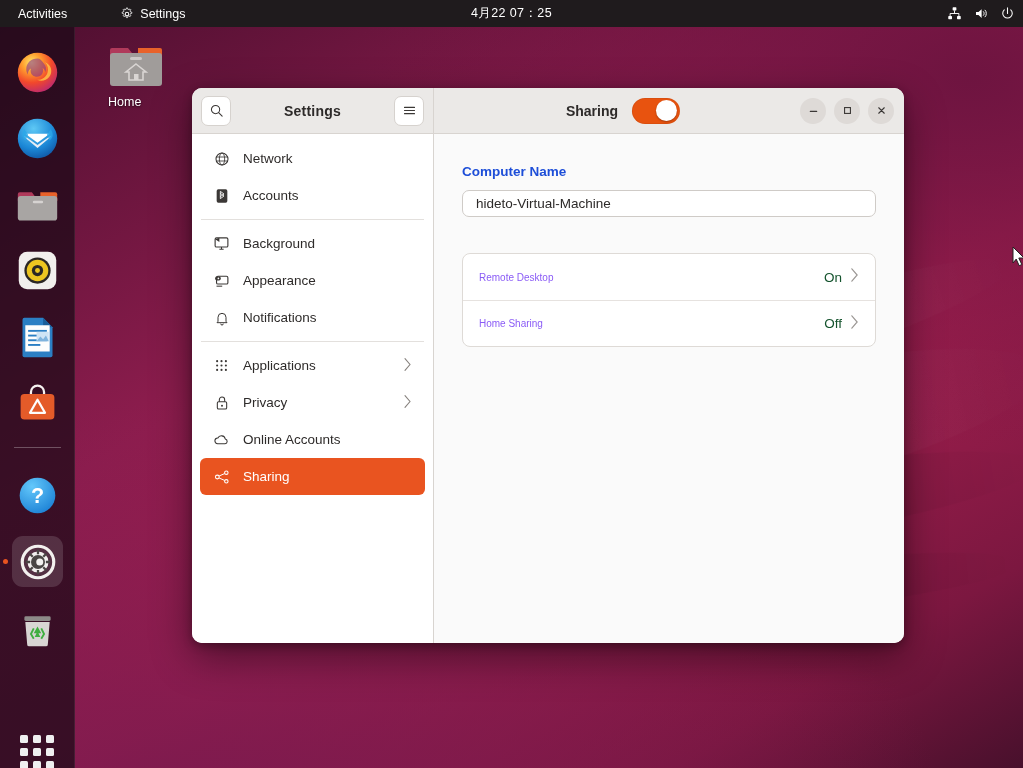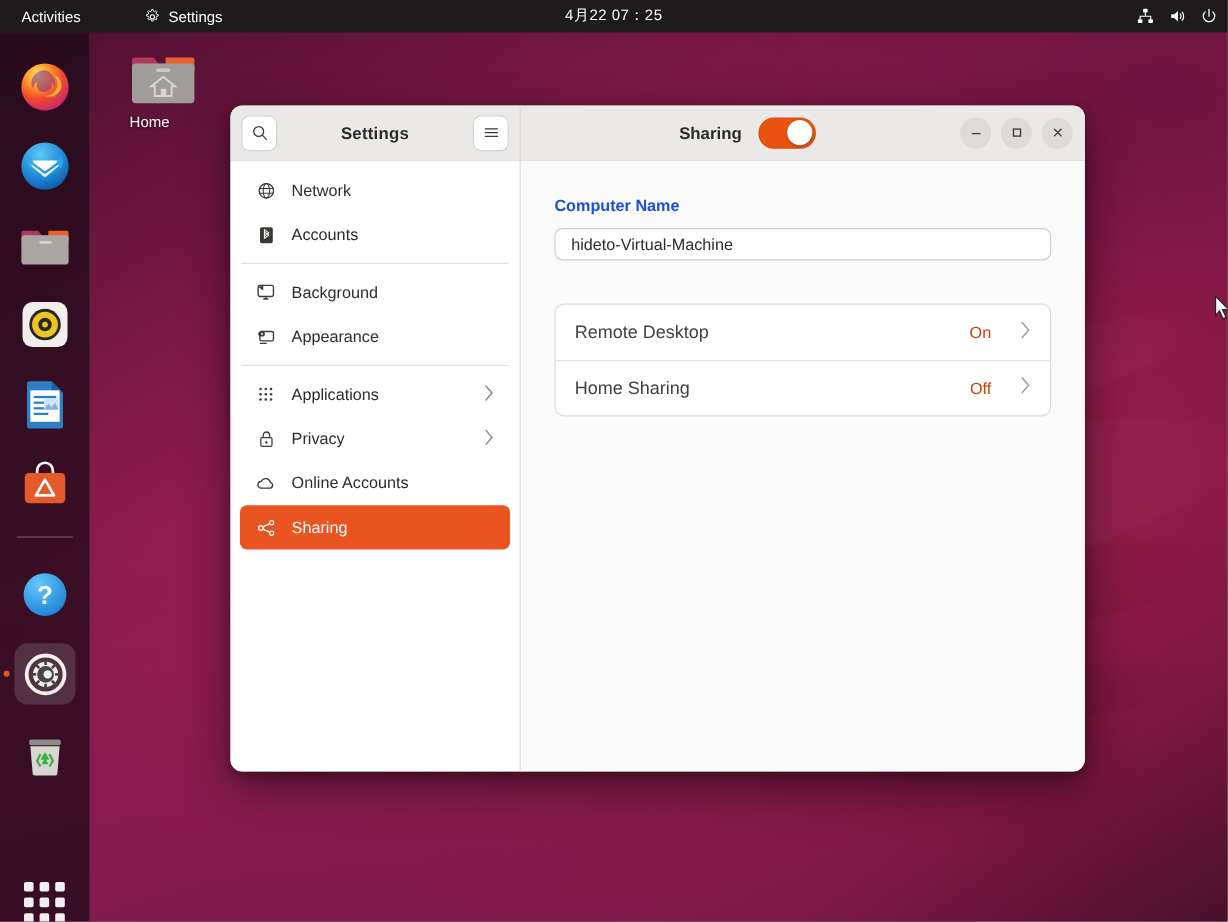--- a/index.html
+++ b/index.html
@@ -225,24 +225,24 @@
     margin-top: 36px;
     border: 1px solid #dedad6; border-radius: 8px;
     background: #ffffff; overflow: hidden;
   }
   .list-row {
     height: 46px; display: flex; align-items: center;
     padding: 0 16px; cursor: pointer;
   }
   .list-row + .list-row { border-top: 1px solid #e6e2df; }
   .list-row .lr-label {
-    flex: 1; font-size: 15px; color: #404040;
+    flex: 1; font-size: 10px; color: #8b5cf6;
   }
   .list-row .lr-value {
-    font-size: 13.5px; color: #c2410c; margin-right: 24px;
+    font-size: 13.5px; color: #14532d; margin-right: 8px;
   }
   .list-row .lr-chevron { color: #9a9693; }
 
   
   #cursor { position: absolute; left: 1012px; top: 246px; z-index: 90; }
 </style>
 </head>
 <body>
 
 <div id="desktop">
@@ -515,20 +515,29 @@
           <svg width="17" height="17" viewBox="0 0 24 24">
             <rect x="5" y="6" width="16" height="11" rx="2" fill="none" stroke="#3b3836" stroke-width="1.6"></rect>
             <path d="M5 20h8" stroke="#3b3836" stroke-width="1.5"></path>
             <ellipse cx="7" cy="9" rx="4" ry="3" fill="#3b3836"></ellipse>
             <circle cx="7.6" cy="9" r="1.2" fill="#ffffff"></circle>
           </svg>
         </span>
         <span class="nav-label">Appearance</span>
       </div>
 
+      <div class="nav-item">
+        <span class="nav-icon">
+          <svg width="16" height="16" viewBox="0 0 24 24">
+            <path d="M6 17V11a6 6 0 0 1 12 0v6l1.5 2h-15z" fill="none" stroke="#3b3836" stroke-width="1.5" stroke-linejoin="round"></path>
+            <path d="M10 20.5a2 2 0 0 0 4 0" fill="none" stroke="#3b3836" stroke-width="1.5"></path>
+          </svg>
+        </span>
+        <span class="nav-label">Notifications</span>
+      </div>
 
 
 
       <div class="nav-sep"></div>
 
       <div class="nav-item">
         <span class="nav-icon">
           <svg width="15" height="15" viewBox="0 0 24 24">
             <g fill="#3b3836">
               <circle cx="5" cy="5" r="1.7"></circle>

